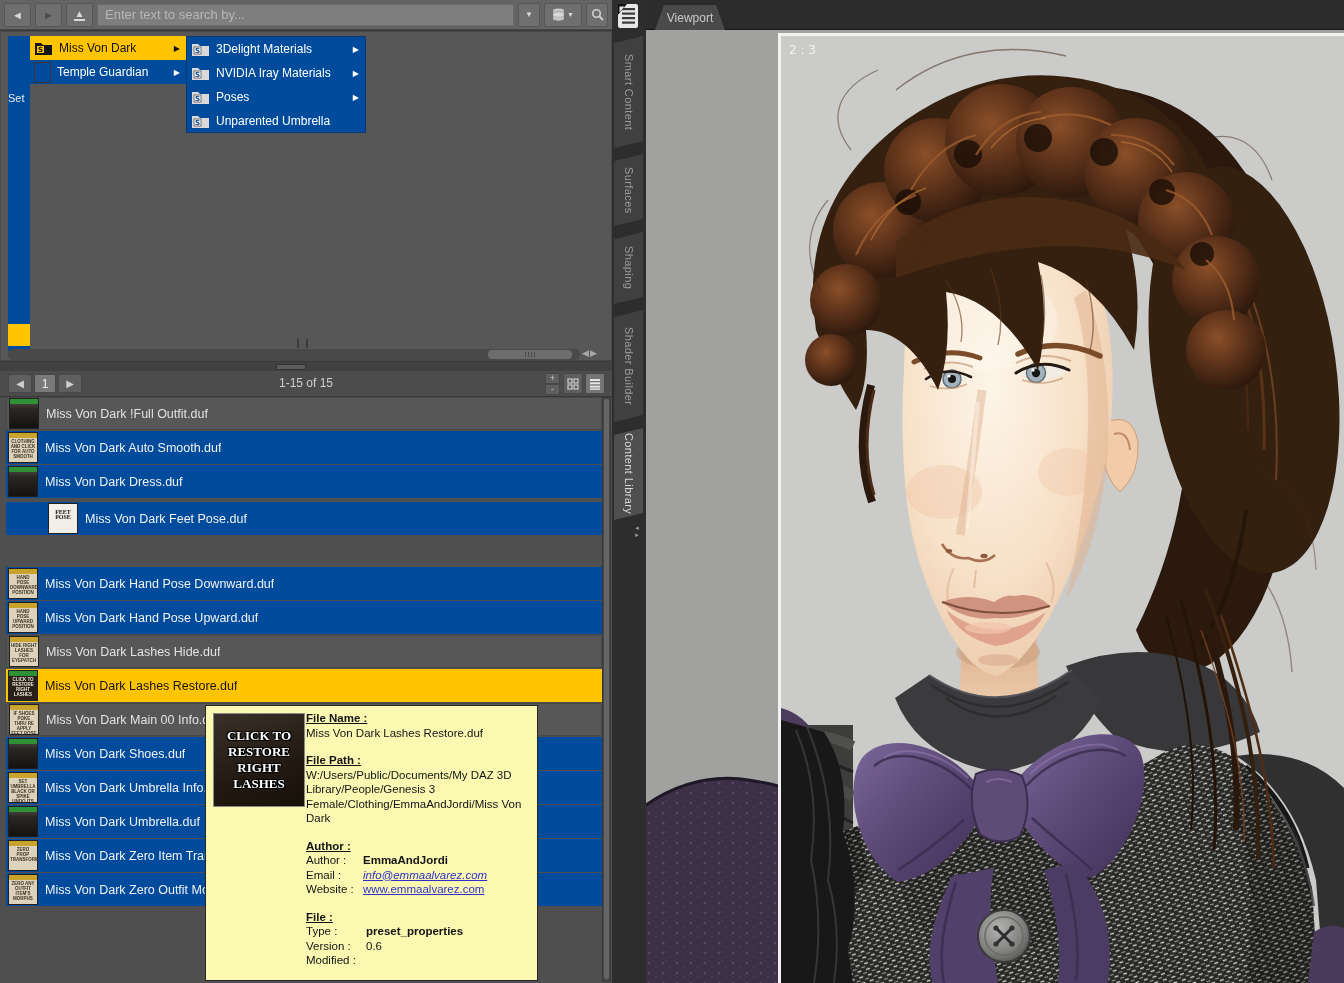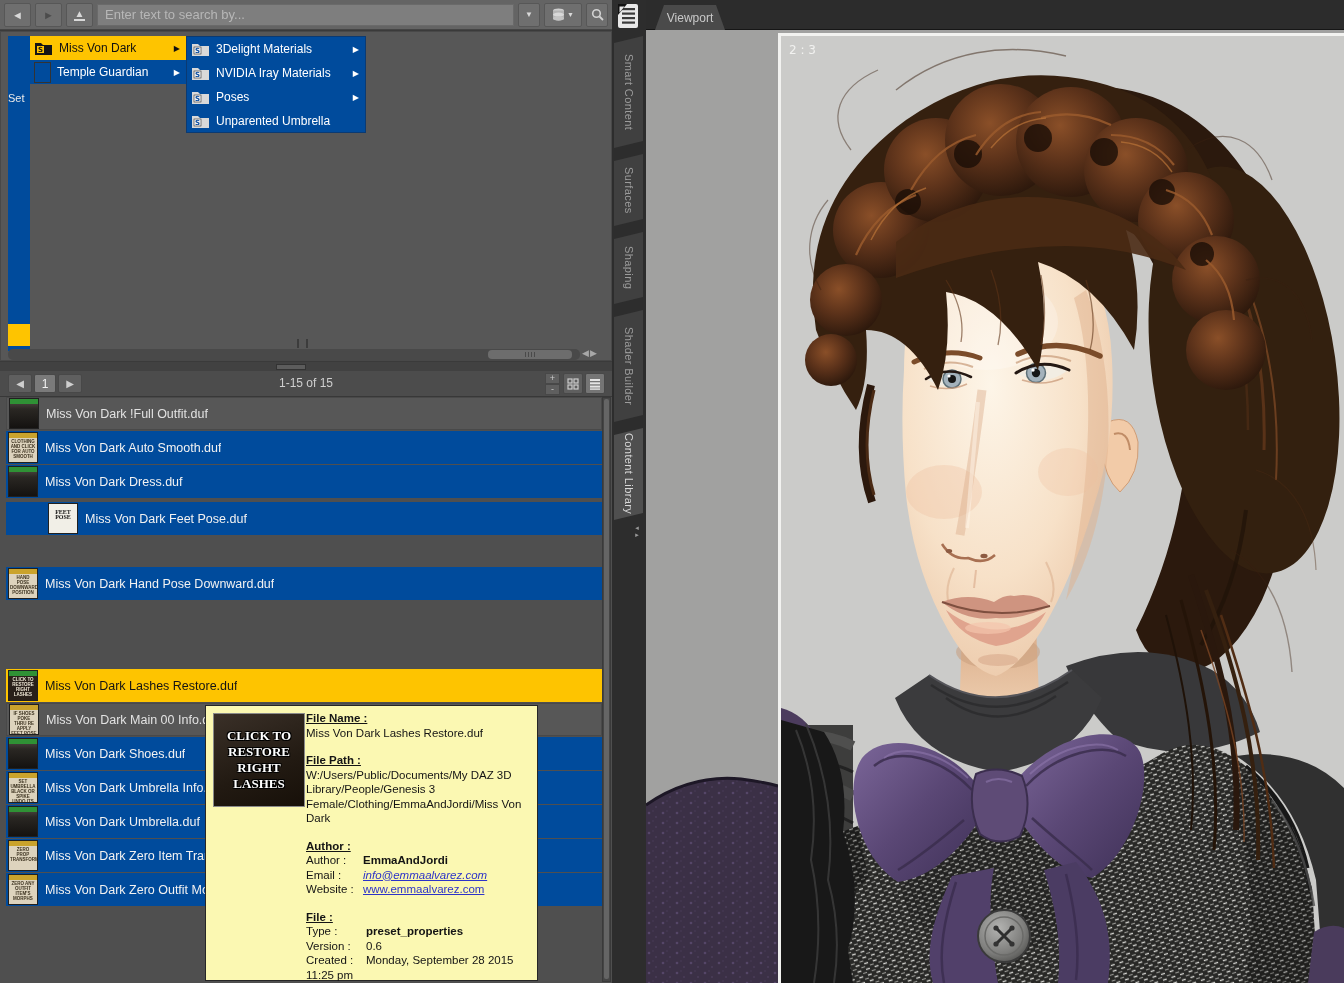--- a/index.html
+++ b/index.html
@@ -267,20 +267,34 @@
       </div>
     <span class="flabel">Miss Von Dark Feet Pose.duf</span>
   </div>
   <div class="file-row" style="top:567px;" data-state="selected">
     <div class="thumb" data-kind="text-cream">
         <span class="banner"></span>
         <span class="ttext">HAND POSE DOWNWARD POSITION</span>
       </div>
     <span class="flabel">Miss Von Dark Hand Pose Downward.duf</span>
   </div>
+  <div class="file-row" style="top:601px;" data-state="selected">
+    <div class="thumb" data-kind="text-cream">
+        <span class="banner"></span>
+        <span class="ttext">HAND POSE UPWARD POSITION</span>
+      </div>
+    <span class="flabel">Miss Von Dark Hand Pose Upward.duf</span>
+  </div>
+  <div class="file-row" style="top:635px;" data-state="normal">
+    <div class="thumb" data-kind="text-cream">
+        <span class="banner"></span>
+        <span class="ttext">HIDE RIGHT LASHES FOR EYEPATCH</span>
+      </div>
+    <span class="flabel">Miss Von Dark Lashes Hide.duf</span>
+  </div>
   <div class="file-row" style="top:669px;" data-state="hover">
     <div class="thumb" data-kind="text-dark">
         <span class="banner"></span>
         <span class="ttext">CLICK TO RESTORE RIGHT LASHES</span>
       </div>
     <span class="flabel">Miss Von Dark Lashes Restore.duf</span>
   </div>
   <div class="file-row" style="top:703px;" data-state="normal">
     <div class="thumb" data-kind="text-cream">
         <span class="banner"></span>
@@ -340,21 +354,20 @@
       <div>Female/Clothing/EmmaAndJordi/Miss Von Dark</div>
       <div class="tt-gap"></div>
       <div class="tt-h">Author :</div>
       <div class="tt-kv"><span class="k">Author :</span><span class="v-b">EmmaAndJordi</span></div>
       <div class="tt-kv"><span class="k">Email :</span><span class="tt-link em">info@emmaalvarez.com</span></div>
       <div class="tt-kv"><span class="k">Website :</span><span class="tt-link">www.emmaalvarez.com</span></div>
       <div class="tt-gap"></div>
       <div class="tt-h">File :</div>
       <div class="tt-kv"><span class="kw">Type :</span><span class="v-b">preset_properties</span></div>
       <div class="tt-kv"><span class="kw">Version :</span><span>0.6</span></div>
-      <div class="tt-kv"><span class="kw">Created :</span><span>Monday, September 28 2015 11:25 pm</span></div>
       <div class="tt-kv"><span class="kw">Modified :</span></div>
 
     </div>
   </div>
 
   <div class="tabgutter">
     <svg style="position:absolute;left:2px;top:3px;" width="26" height="26" viewBox="0 0 26 26">
       <rect x="4" y="1" width="20" height="24" rx="2" fill="#e8e8e8"></rect>
       <rect x="8" y="5" width="13" height="2.2" fill="#3a3a3a"></rect>
       <rect x="8" y="9.5" width="13" height="2.2" fill="#3a3a3a"></rect>

